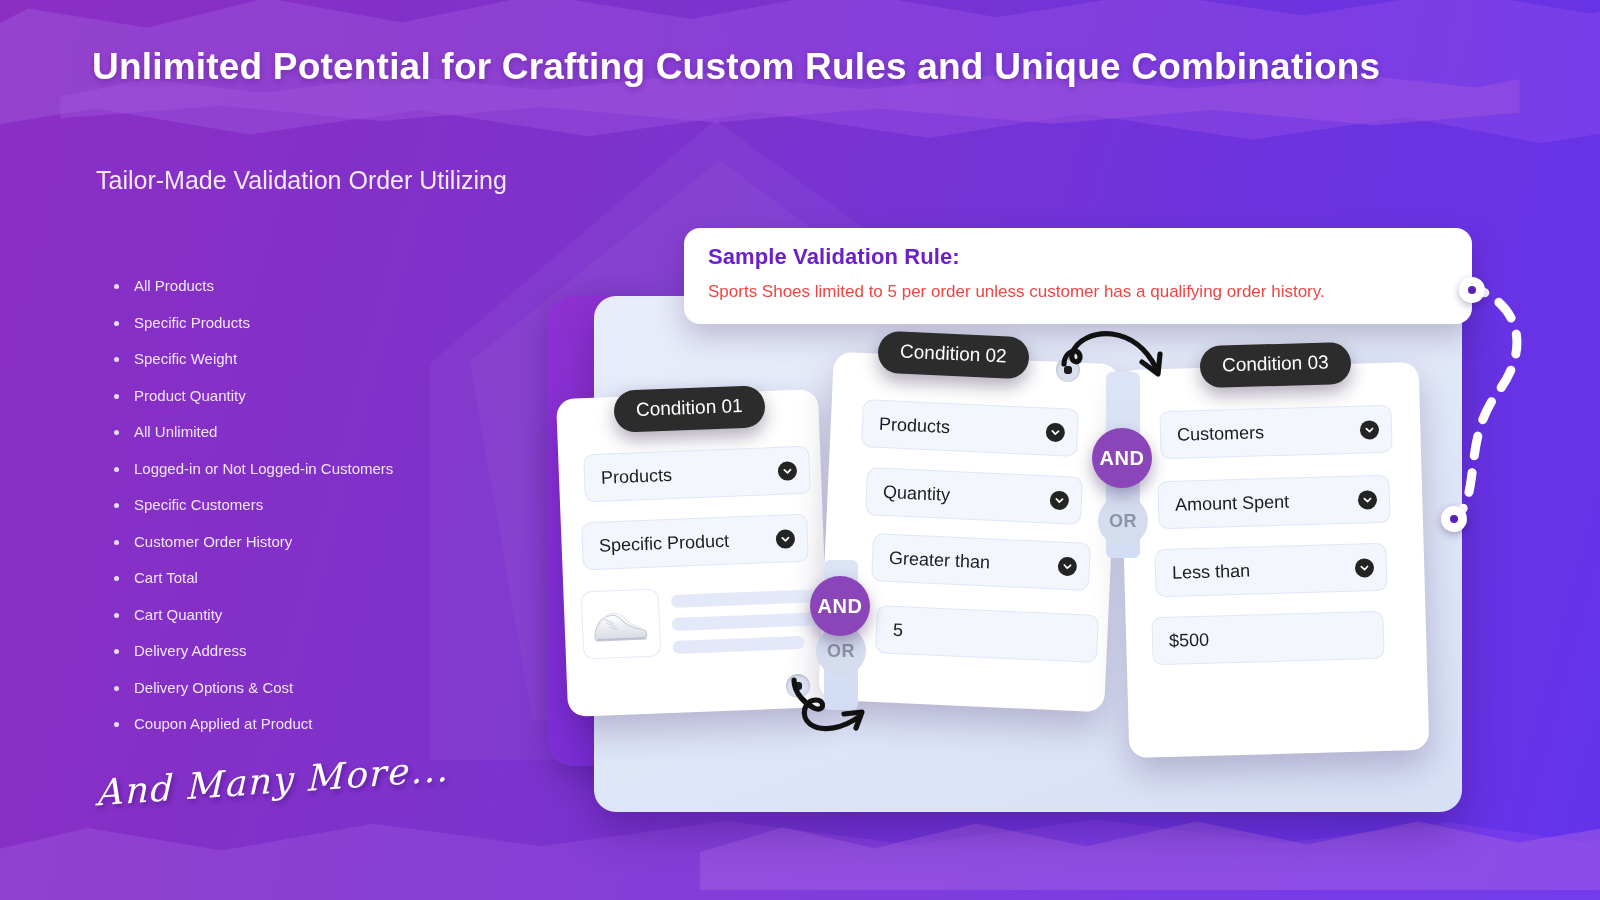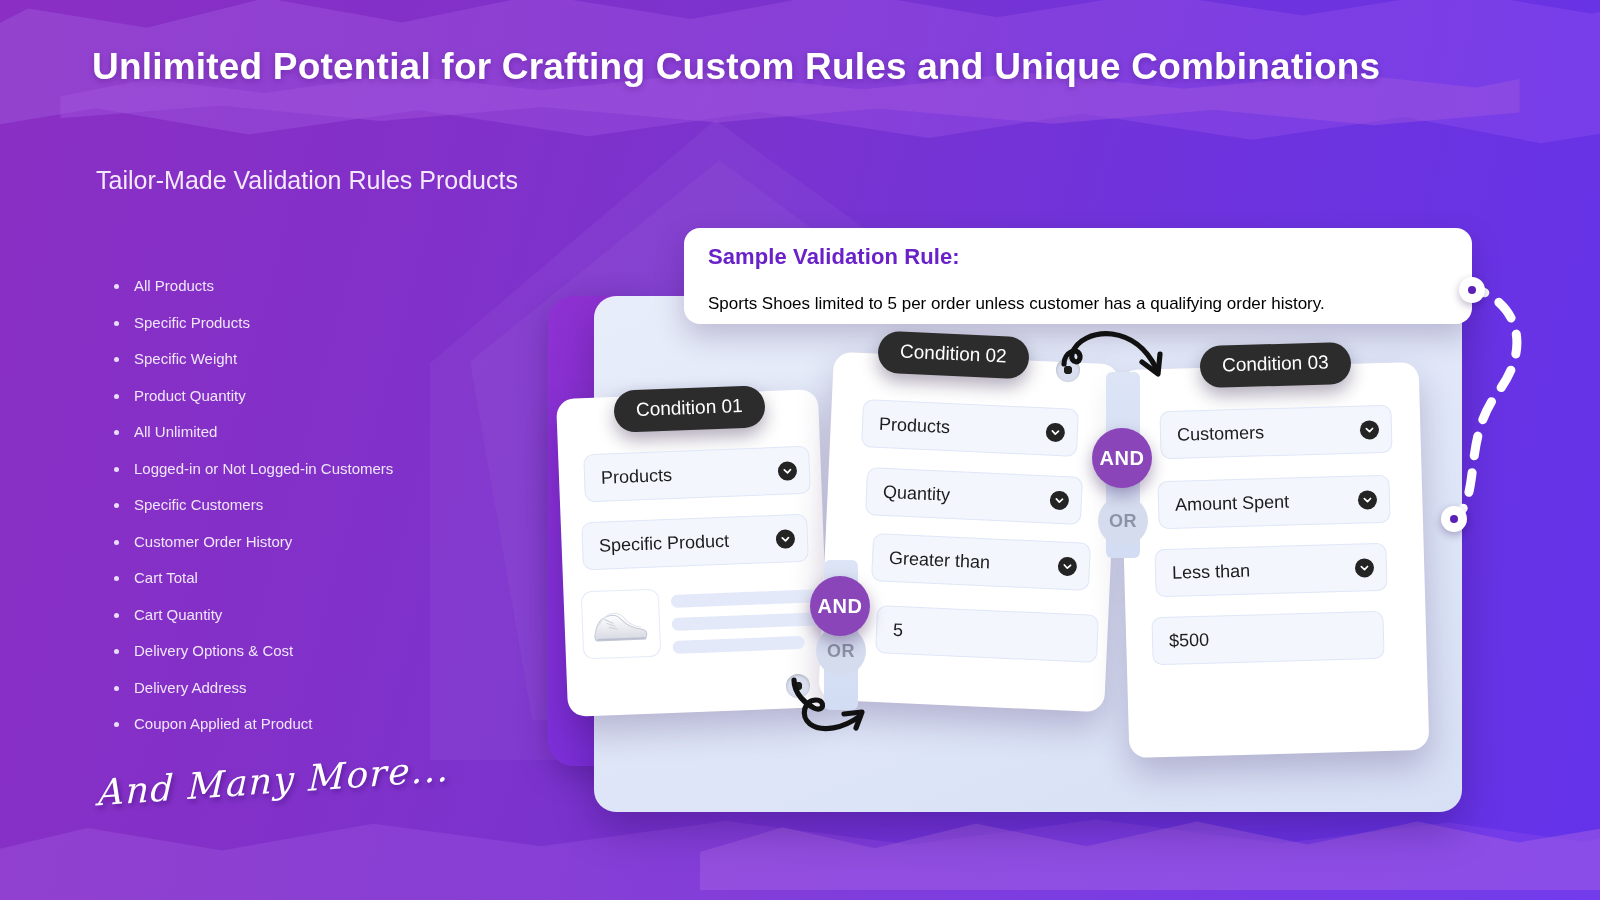--- a/index.html
+++ b/index.html
@@ -97,21 +97,21 @@
     box-shadow:0 18px 42px rgba(35,0,75,.30);
   }
 
   .samplecard{
     position:absolute; left:684px; top:228px; width:788px; height:96px;
     background:#fff; border-radius:16px;
     box-shadow:0 12px 30px rgba(35,0,75,.22);
     padding:16px 24px 0 24px;
   }
   .samplecard .t1{ color:#6A21C9; font-size:22px; font-weight:bold; letter-spacing:.1px;}
-  .samplecard .t2{ color:#000000; font-size:17px; margin-top:24px; }
+  .samplecard .t2{ color:#ef4444; font-size:17px; margin-top:12px; }
 
   .ccard{
     position:absolute; background:#fff; border-radius:18px;
     box-shadow:0 16px 34px rgba(35,0,75,.22);
   }
   #card1{ left:562px; top:394px; width:262px; height:318px; transform:rotate(-2.2deg); }
   #card2{ left:826px; top:358px; width:286px; height:348px; transform:rotate(2.6deg); }
   #card3{ left:1124px; top:366px; width:300px; height:388px; transform:rotate(-1.6deg); }
 
   .badge{
@@ -222,36 +222,36 @@
   <div class="brush bk-top"></div>
   <div class="brush bk-top2"></div>
   <div class="watermark"></div>
   <div class="watermark2"></div>
   <div class="brush bk-bot"></div>
   <div class="brush bk-bot2"></div>
 
   <h1 class="headline">Unlimited Potential for Crafting Custom Rules and Unique Combinations</h1>
 
   <div class="sub">
-    <div><span>Tailor-Made Validation Rules Products</span></div>
+    <div><span>Tailor-Made Validation Order Utilizing</span></div>
   </div>
 
   <ul class="feat" id="feature-list">
       <li>All Products</li>
       <li>Specific Products</li>
       <li>Specific Weight</li>
       <li>Product Quantity</li>
       <li>All Unlimited</li>
       <li>Logged-in or Not Logged-in Customers</li>
       <li>Specific Customers</li>
       <li>Customer Order History</li>
       <li>Cart Total</li>
       <li>Cart Quantity</li>
+      <li>Delivery Address</li>
       <li>Delivery Options &amp; Cost</li>
-      <li>Delivery Address</li>
       <li>Coupon Applied at Product</li>
     </ul>
 
   <div class="script">And Many More...</div>
 
   <div id="illus">
 
     <div class="panel-accent"></div>
     <div class="panel"></div>
 

